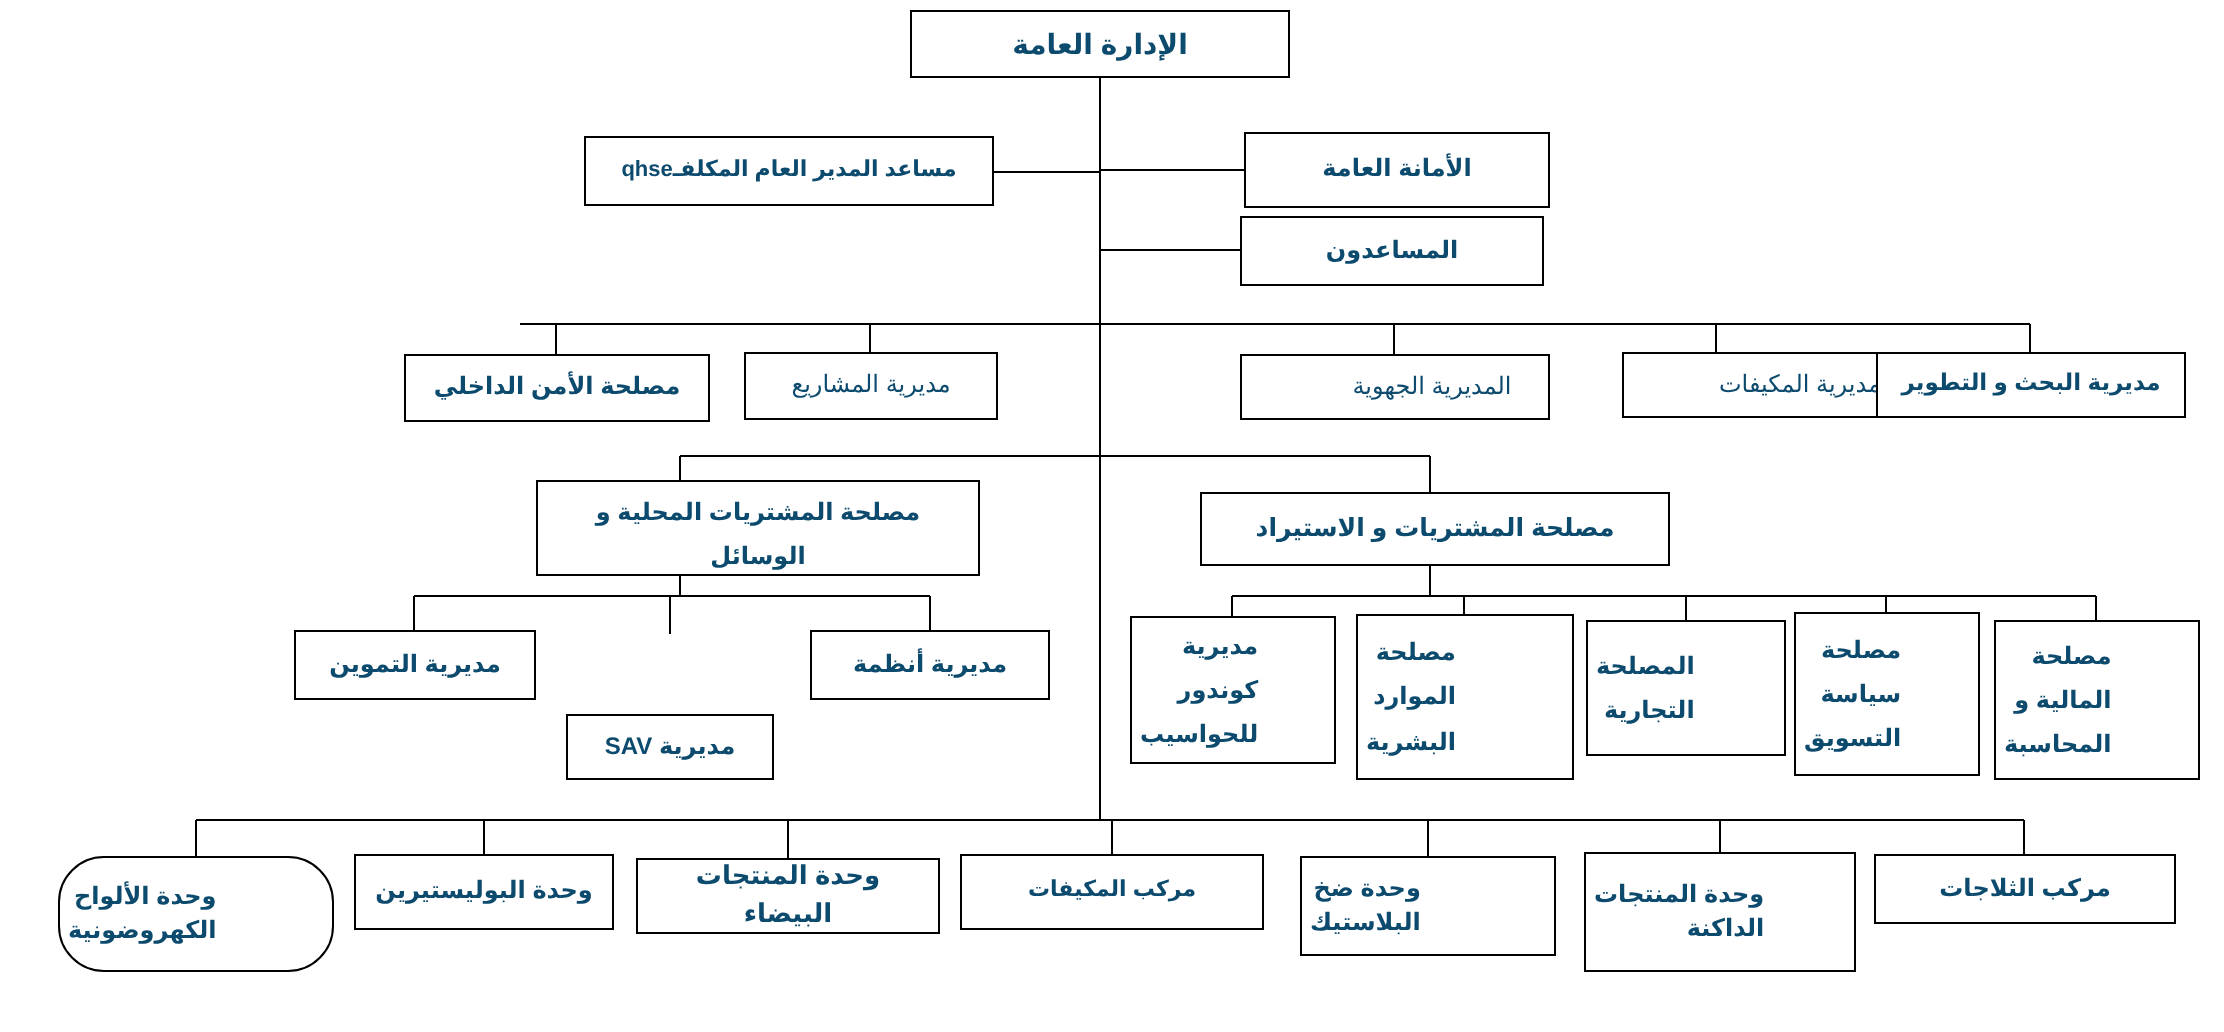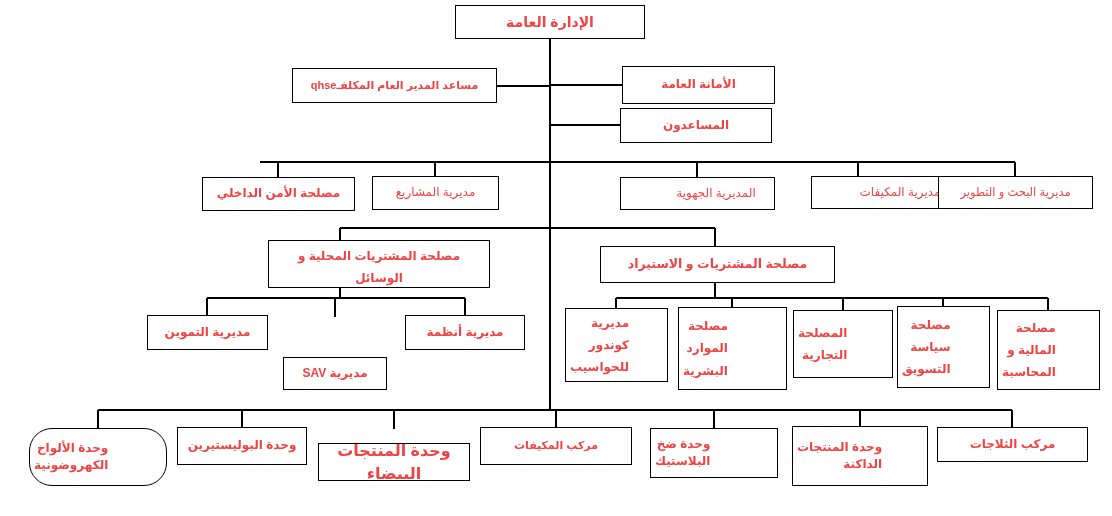--- a/index.html
+++ b/index.html
@@ -1,18 +1,18 @@
 <!DOCTYPE html>
 <html lang="ar"><head>
 <meta charset="utf-8">
 <style>
   html,body{margin:0;padding:0;background:#ffffff;}
   #canvas{
     position:relative;width:1112px;height:516px;background:#ffffff;
-    font-family:"Liberation Sans","DejaVu Sans",sans-serif;color:#ef4444;
+    font-family:"Liberation Sans","DejaVu Sans",sans-serif;color:#0c4a6e;
     overflow:hidden;
   }
   #lines{position:absolute;left:0;top:0;width:1112px;height:516px;}
   .node{
     position:absolute;box-sizing:border-box;background:#fff;
     border:1.5px solid #000;
     display:flex;align-items:center;justify-content:center;
     direction:rtl;text-align:center;
     font-weight:bold;font-size:12px;line-height:1.45;
     white-space:pre-line;overflow:hidden;padding:2px 6px;
@@ -62,21 +62,21 @@
     </svg>
 
 <div class="node" style="left: 455px; top: 5px; width: 190px; height: 34px; font-size: 14px;">الإدارة العامة</div>
     <div class="node" style="left: 292px; top: 68px; width: 205px; height: 35px; font-size: 11px;">مساعد المدير العام المكلفـqhse</div>
     <div class="node" style="left: 622px; top: 66px; width: 153px; height: 38px; font-size: 12px;">الأمانة العامة</div>
     <div class="node" style="left: 620px; top: 108px; width: 152px; height: 35px; font-size: 12px;">المساعدون</div>
     <div class="node" style="left: 202px; top: 177px; width: 153px; height: 34px; font-size: 12px;">مصلحة الأمن الداخلي</div>
     <div class="node" style="left: 372px; top: 176px; width: 127px; height: 34px; font-size: 12px; font-weight: normal;">مديرية المشاريع</div>
     <div class="node" style="left: 620px; top: 177px; width: 155px; height: 33px; font-size: 12px; font-weight: normal; padding-left: 43px;">المديرية الجهوية</div>
     <div class="node" style="left: 783px; top: 176px; width: 178px; height: 33px; font-size: 12px; font-weight: normal; margin-left: 28px;">مديرية المكيفات</div>
-    <div class="node" style="left: 938px; top: 176px; width: 155px; height: 33px; font-size: 11.5px; font-weight: normal;">مديرية البحث و التطوير</div>
+    <div class="node" style="left: 938px; top: 176px; width: 155px; height: 33px; font-size: 11.5px; font-weight: bold;">مديرية البحث و التطوير</div>
     <div class="node clip2" style="left: 268px; top: 240px; width: 222px; height: 48px; font-size: 12px;">مصلحة المشتريات المحلية و الوسائل
 العامة</div>
     <div class="node" style="left: 600px; top: 246px; width: 235px; height: 37px; font-size: 12.5px;">مصلحة المشتريات و الاستيراد</div>
     <div class="node" style="left: 147px; top: 315px; width: 121px; height: 35px; font-size: 12px;">مديرية التموين</div>
     <div class="node" style="left: 283px; top: 317px; width: 104px; height: 33px; font-size: 12px; margin-top: 40px;">مديرية SAV</div>
     <div class="node" style="left: 405px; top: 315px; width: 120px; height: 35px; font-size: 12px;">مديرية أنظمة</div>
     <div class="node right tall" style="left: 565px; top: 308px; width: 103px; height: 74px; font-size: 12px;">مديرية
 كوندور
 للحواسيب</div>
     <div class="node right tall" style="left: 678px; top: 307px; width: 109px; height: 83px; font-size: 12px;">مصلحة
@@ -86,20 +86,20 @@
 التجارية</div>
     <div class="node right tall" style="left: 897px; top: 306px; width: 93px; height: 82px; font-size: 12px;">مصلحة
 سياسة
 التسويق</div>
     <div class="node right tall" style="left: 997px; top: 310px; width: 103px; height: 80px; font-size: 12px;">مصلحة
 المالية و
 المحاسبة</div>
     <div class="node right" style="left: 29px; top: 428px; width: 138px; height: 58px; font-size: 12px; border-radius: 23px;">وحدة الألواح
 الكهروضونية</div>
     <div class="node" style="left: 177px; top: 427px; width: 130px; height: 38px; font-size: 12px;">وحدة البوليستيرين</div>
-    <div class="node" style="left: 318px; top: 429px; width: 152px; height: 38px; font-size: 16px; margin-top: 14px;">وحدة المنتجات البيضاء</div>
+    <div class="node" style="left: 318px; top: 429px; width: 152px; height: 38px; font-size: 13px;">وحدة المنتجات البيضاء</div>
     <div class="node" style="left: 480px; top: 427px; width: 152px; height: 38px; font-size: 11px;">مركب المكيفات</div>
     <div class="node right" style="left: 650px; top: 428px; width: 128px; height: 50px; font-size: 12px;">وحدة ضخ
 البلاستيك</div>
     <div class="node right" style="left: 792px; top: 426px; width: 136px; height: 60px; font-size: 12px;">وحدة المنتجات
 الداكنة</div>
     <div class="node" style="left: 937px; top: 427px; width: 151px; height: 35px; font-size: 12px;">مركب الثلاجات</div>
   </div>
 
 </body></html>

